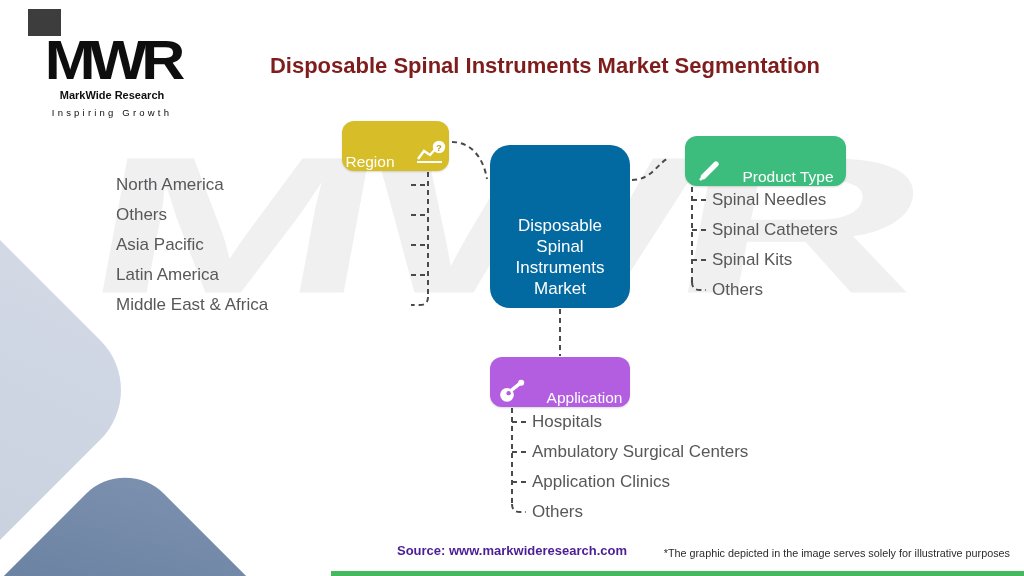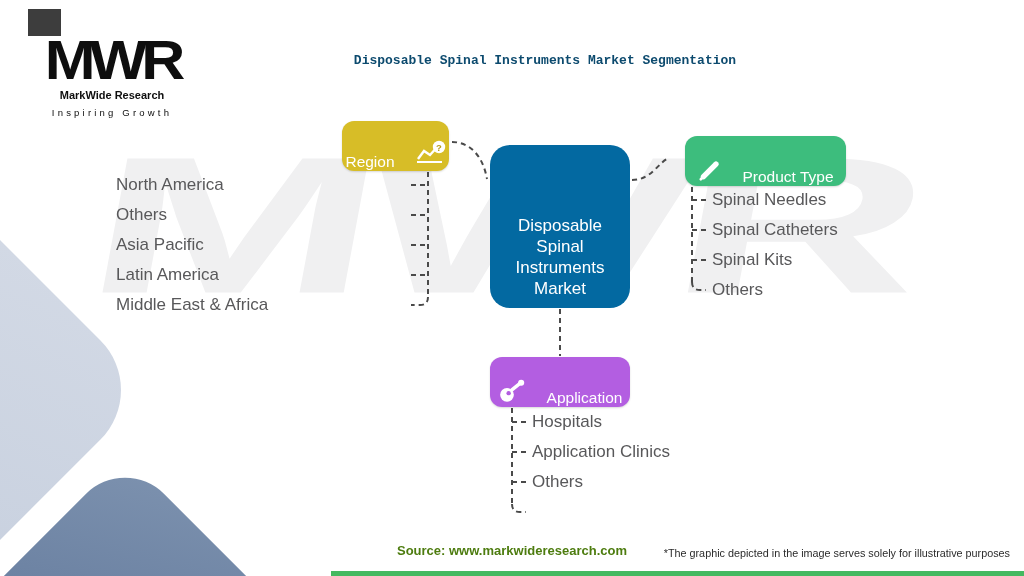--- a/index.html
+++ b/index.html
@@ -26,21 +26,21 @@
 
   
   .logo{position:absolute;left:33px;top:30px;width:158px;text-align:center;z-index:4;color:#0e0e0e;}
   .logo .monogram{font-size:61px;font-weight:900;letter-spacing:-6px;line-height:1.0;transform:scaleY(0.92);}
   .logo .name{font-size:11px;font-weight:bold;margin-top:-2px;}
   .logo .tagline{font-size:9.5px;font-weight:normal;letter-spacing:3.2px;margin-top:6px;}
 
   
   .title{
     position:absolute;left:65px;top:53px;width:960px;text-align:center;z-index:4;
-    font-size:13px;font-weight:bold;color:#0c4a6e;font-family:Liberation Mono, monospace;
+    font-size:22px;font-weight:bold;color:#7f1d1d;
   }
 
   
   .center-node{
     position:absolute;left:490px;top:145px;width:140px;height:163px;background:#0369a1;border-radius:20px;
     z-index:5;display:flex;justify-content:center;align-items:center;box-sizing:border-box;padding-top:60px;
   }
   .center-node .label{color:#ffffff;font-size:17px;line-height:21px;text-align:center;width:104px;}
 
   
@@ -59,21 +59,21 @@
   
   .list{position:absolute;z-index:6;font-size:17px;color:#58585a;}
   .list .item{height:30px;line-height:30px;white-space:nowrap;}
   .list-region{left:116px;top:170px;width:308px;text-align:left;}
   .list-product{left:712px;top:185px;text-align:left;}
   .list-application{left:532px;top:407px;text-align:left;}
 
   
   .source{
     position:absolute;left:0;top:543px;width:1024px;text-align:center;z-index:6;
-    font-size:13px;font-weight:bold;color:#4d7c0f;
+    font-size:13px;font-weight:bold;color:#4c1d95;
   }
   .disclaimer{
     position:absolute;right:14px;top:547px;z-index:6;font-size:10.8px;color:#2b2b2b;white-space:nowrap;margin-left:28px;
   }
 </style>
 </head>
 <body>
 
 <div class="canvas">
 
@@ -169,20 +169,21 @@
 
   <div class="list list-product">
     <div class="item">Spinal Needles</div>
     <div class="item">Spinal Catheters</div>
     <div class="item">Spinal Kits</div>
     <div class="item">Others</div>
   </div>
 
   <div class="list list-application">
     <div class="item">Hospitals</div>
+    <div class="item">Ambulatory Surgical Centers</div>
     <div class="item">Application Clinics</div>
     <div class="item">Others</div>
   </div>
 
   <div class="source">Source: www.markwideresearch.com</div>
   <div class="disclaimer">*The graphic depicted in the image serves solely for illustrative purposes</div>
 
 </div>
 
 </body></html>

